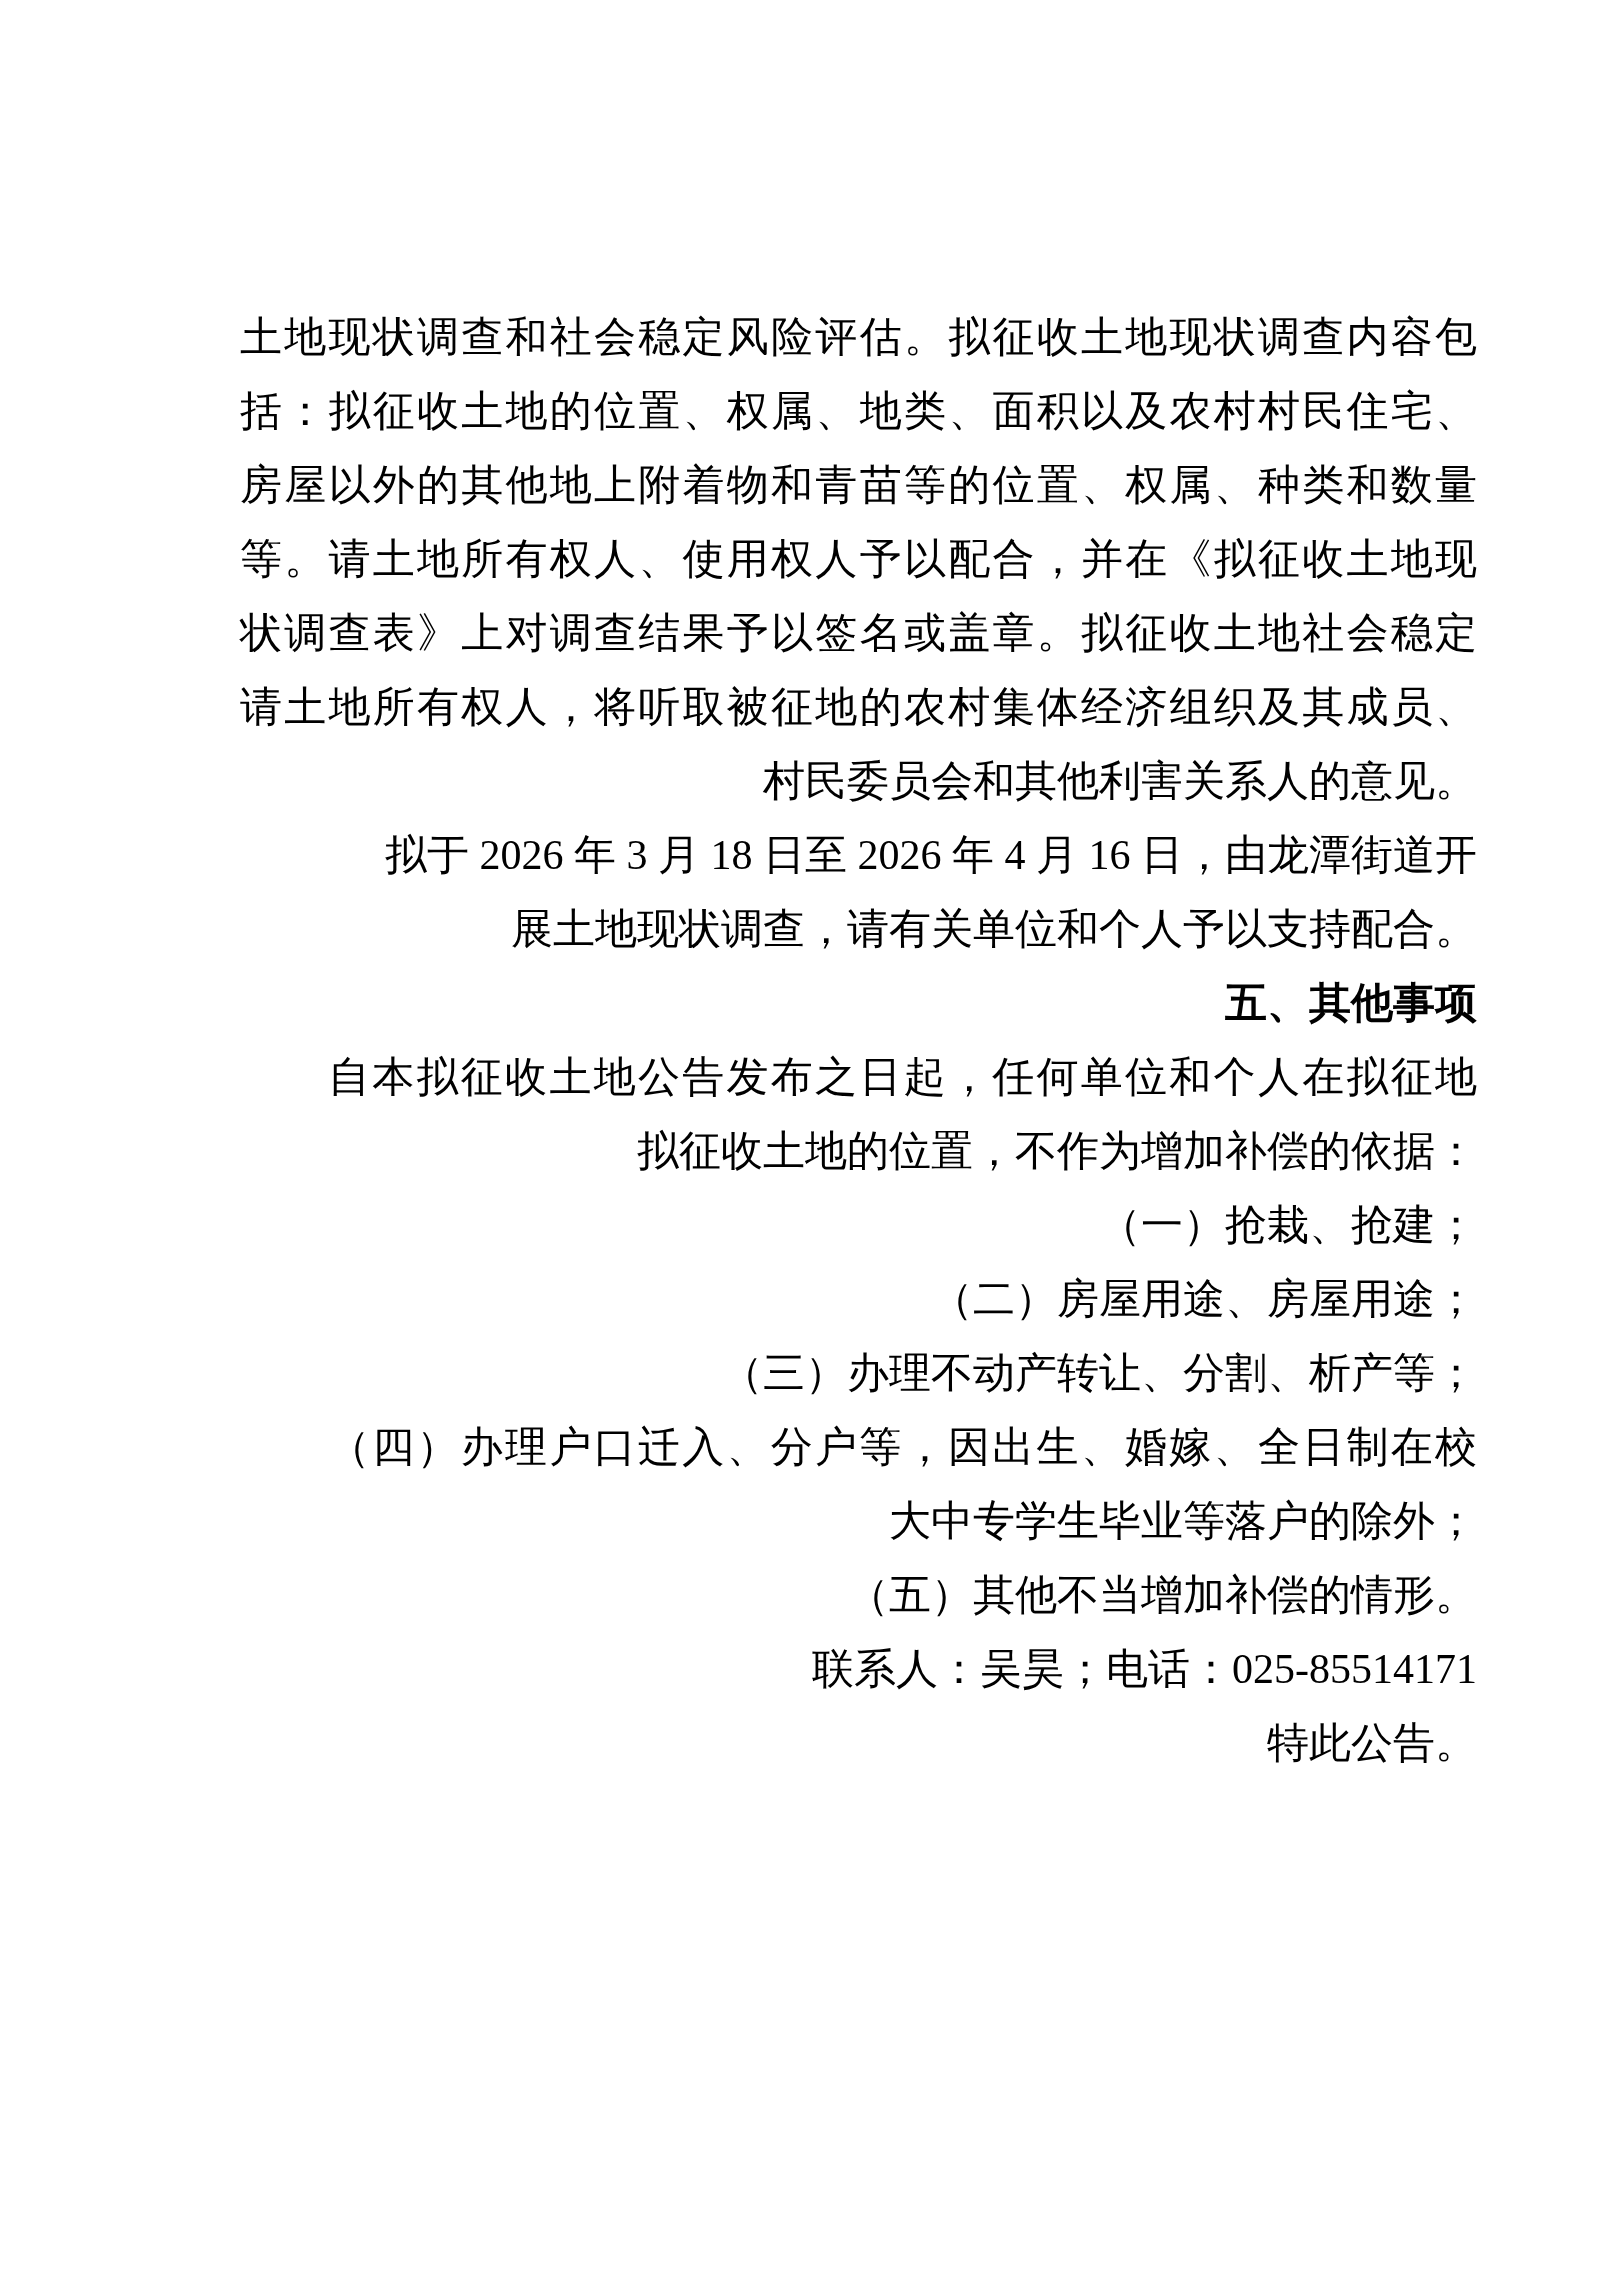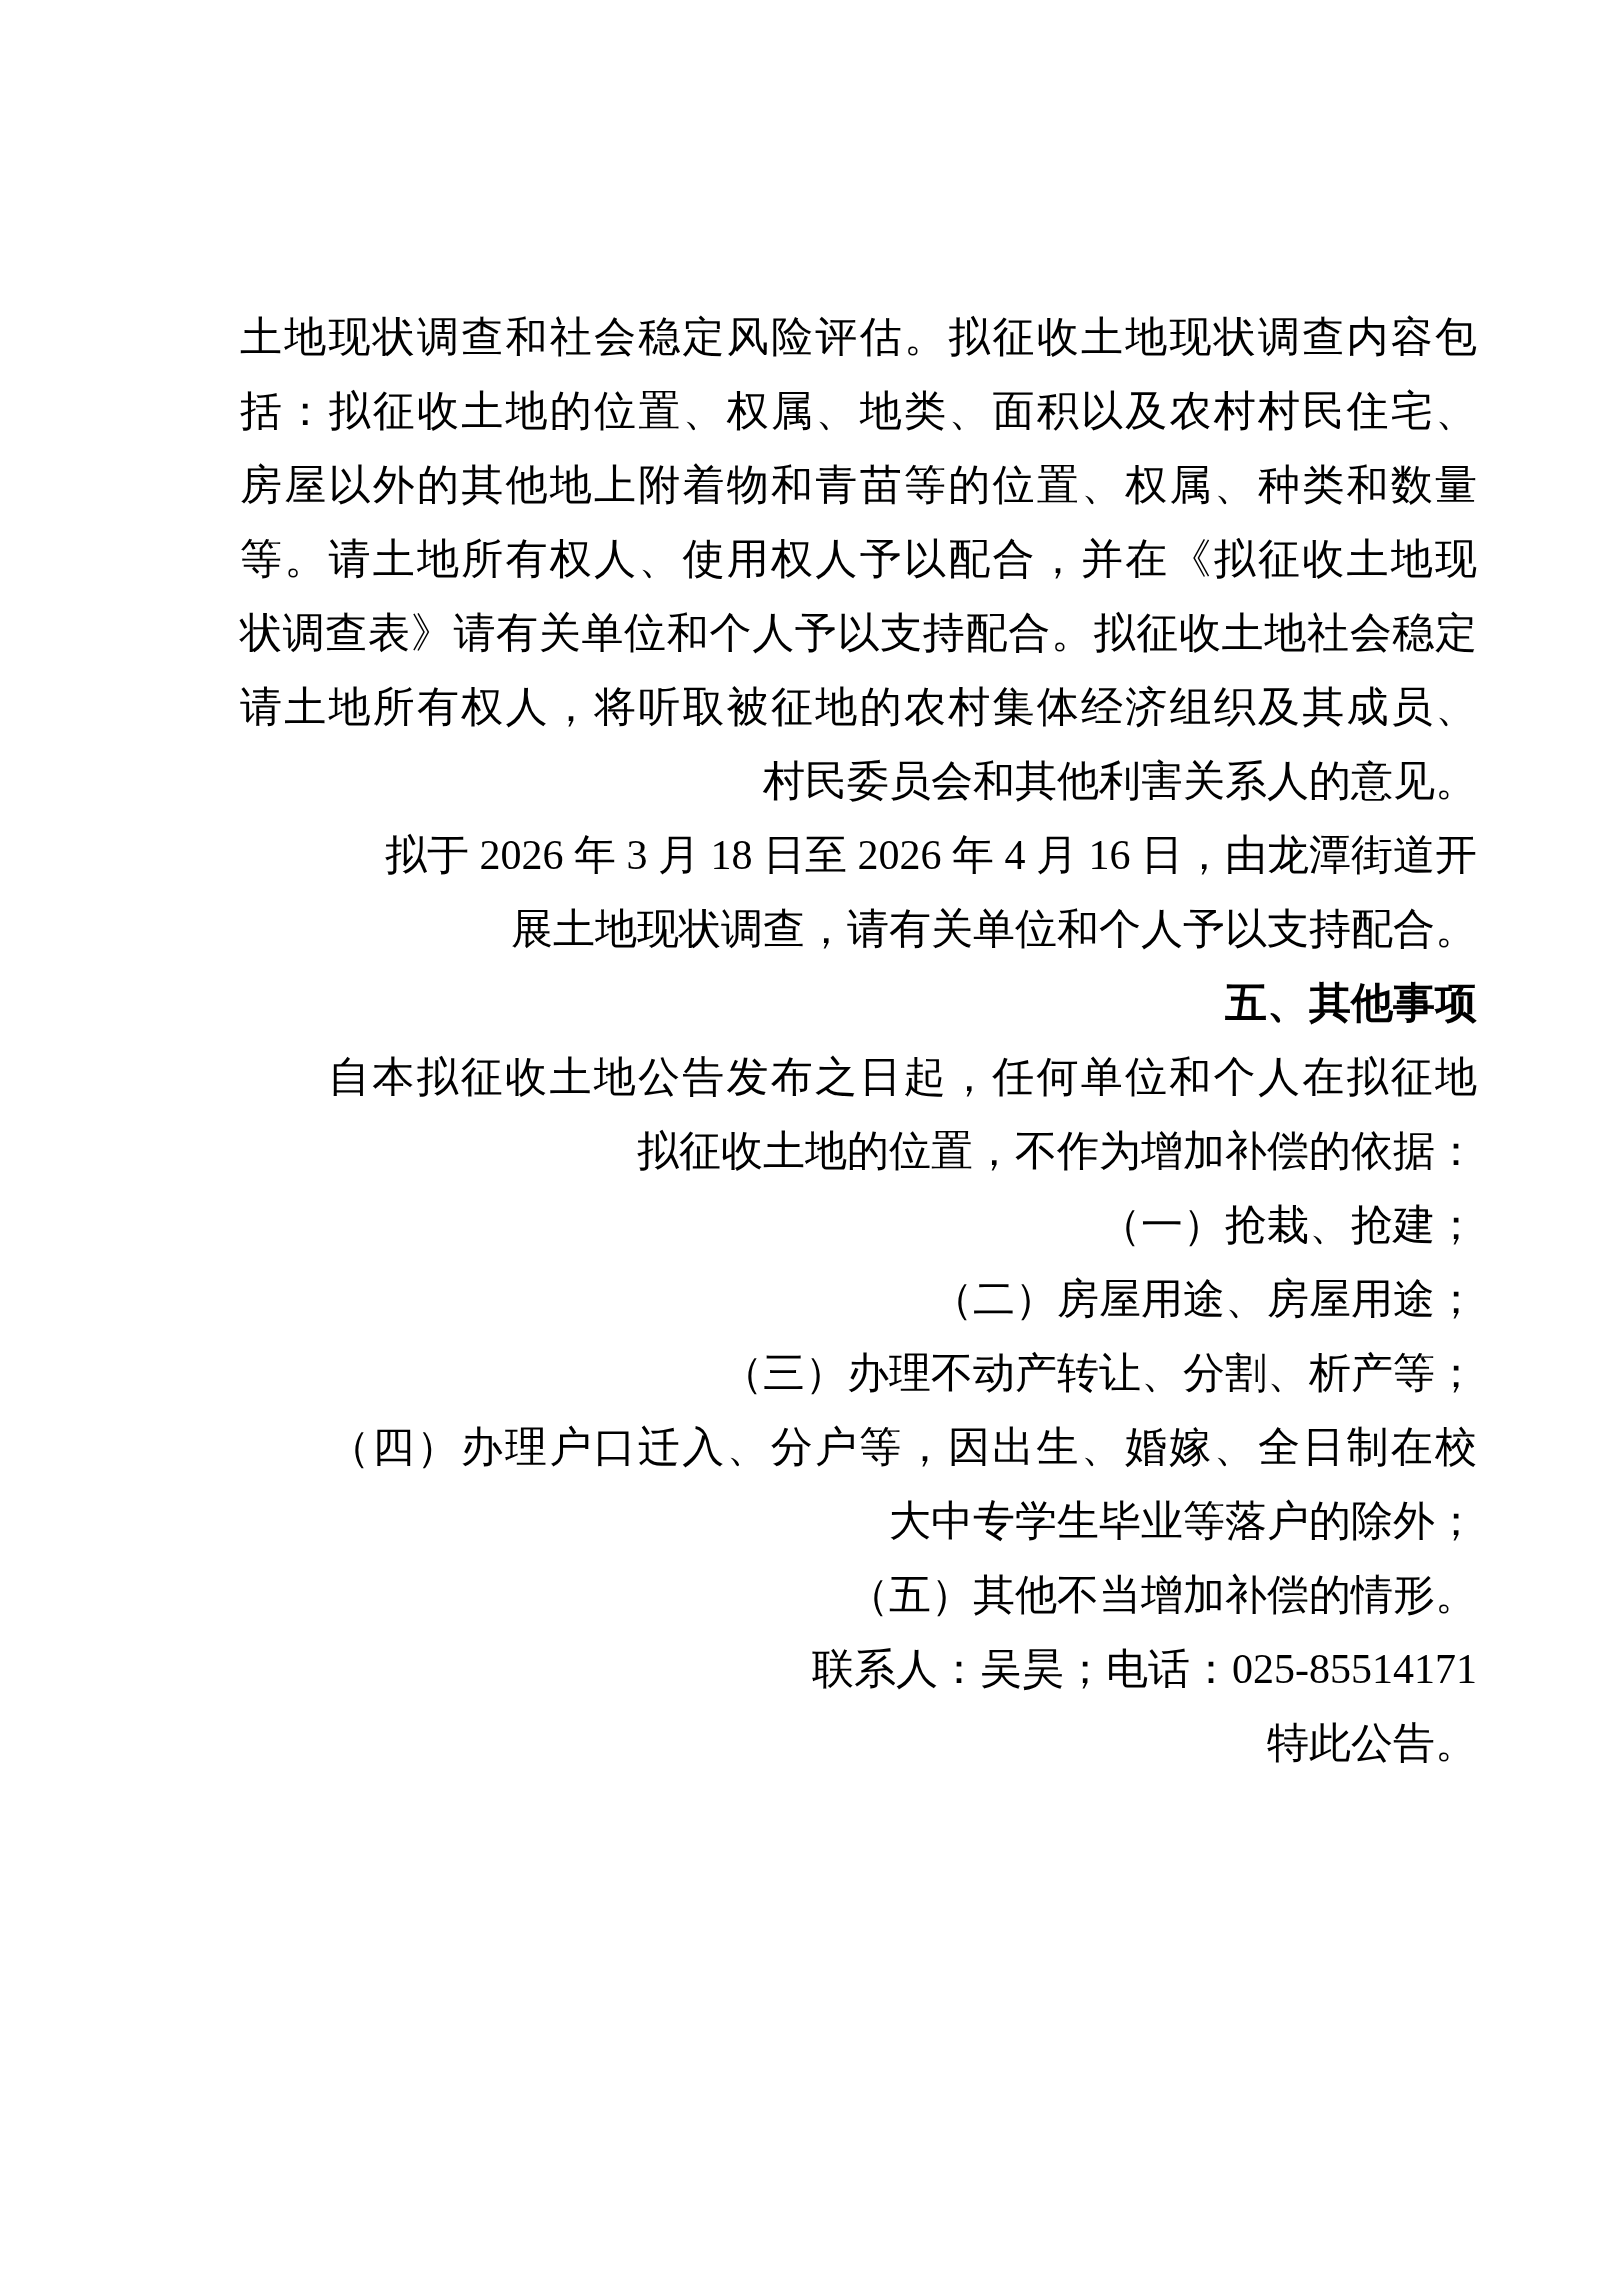--- a/index.html
+++ b/index.html
@@ -45,21 +45,21 @@
 </style>
 </head>
 <body>
 
 <div class="page">
   <div class="textblock">
     <div class="line justify">土地现状调查和社会稳定风险评估。拟征收土地现状调查内容包</div>
     <div class="line justify">括：拟征收土地的位置、权属、地类、面积以及农村村民住宅、</div>
     <div class="line justify">房屋以外的其他地上附着物和青苗等的位置、权属、种类和数量</div>
     <div class="line justify">等。请土地所有权人、使用权人予以配合，并在《拟征收土地现</div>
-    <div class="line justify">状调查表》请有关单位和个人予以支持配合。拟征收土地社会稳定</div>
+    <div class="line justify">状调查表》上对调查结果予以签名或盖章。拟征收土地社会稳定</div>
     <div class="line justify">请土地所有权人，将听取被征地的农村集体经济组织及其成员、</div>
     <div class="line">村民委员会和其他利害关系人的意见。</div>
     <div class="line indent">拟于 2026 年 3 月 18 日至 2026 年 4 月 16 日，由龙潭街道开</div>
     <div class="line">展土地现状调查，请有关单位和个人予以支持配合。</div>
     <div class="line indent heading">五、其他事项</div>
     <div class="line indent justify">自本拟征收土地公告发布之日起，任何单位和个人在拟征地</div>
     <div class="line">拟征收土地的位置，不作为增加补偿的依据：</div>
     <div class="line indent">（一）抢栽、抢建；</div>
     <div class="line indent">（二）房屋用途、房屋用途；</div>
     <div class="line indent">（三）办理不动产转让、分割、析产等；</div>

